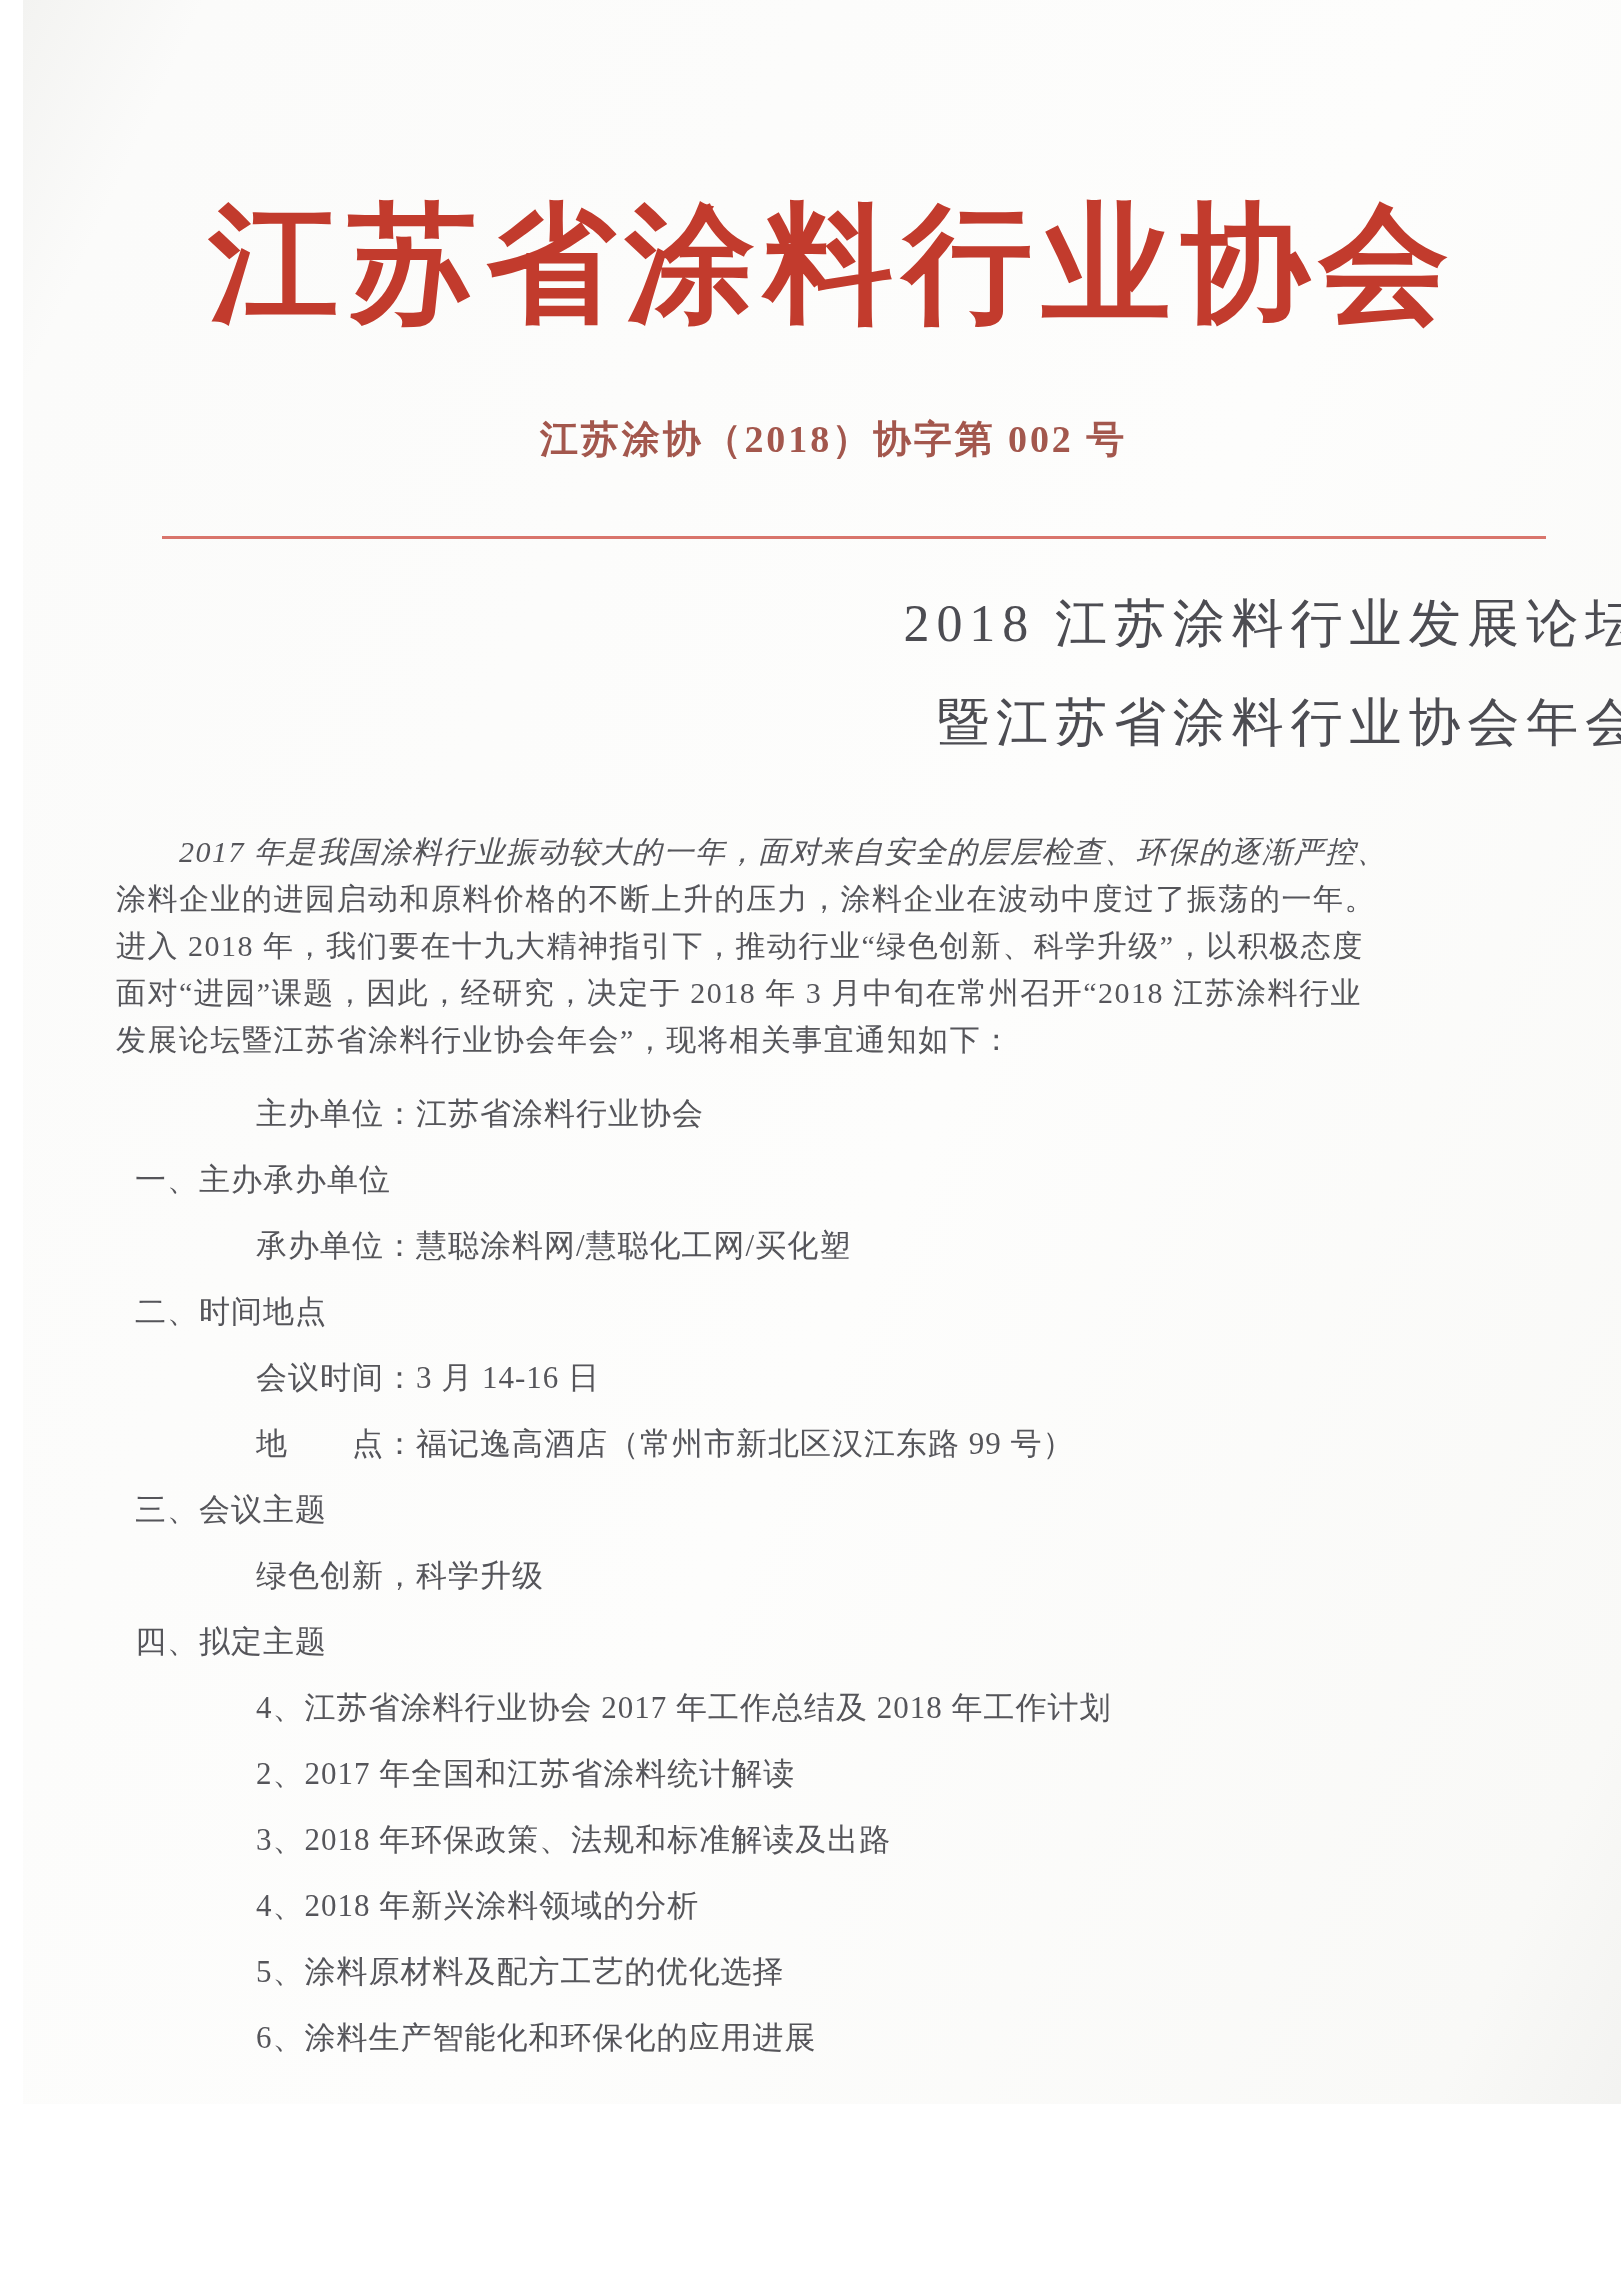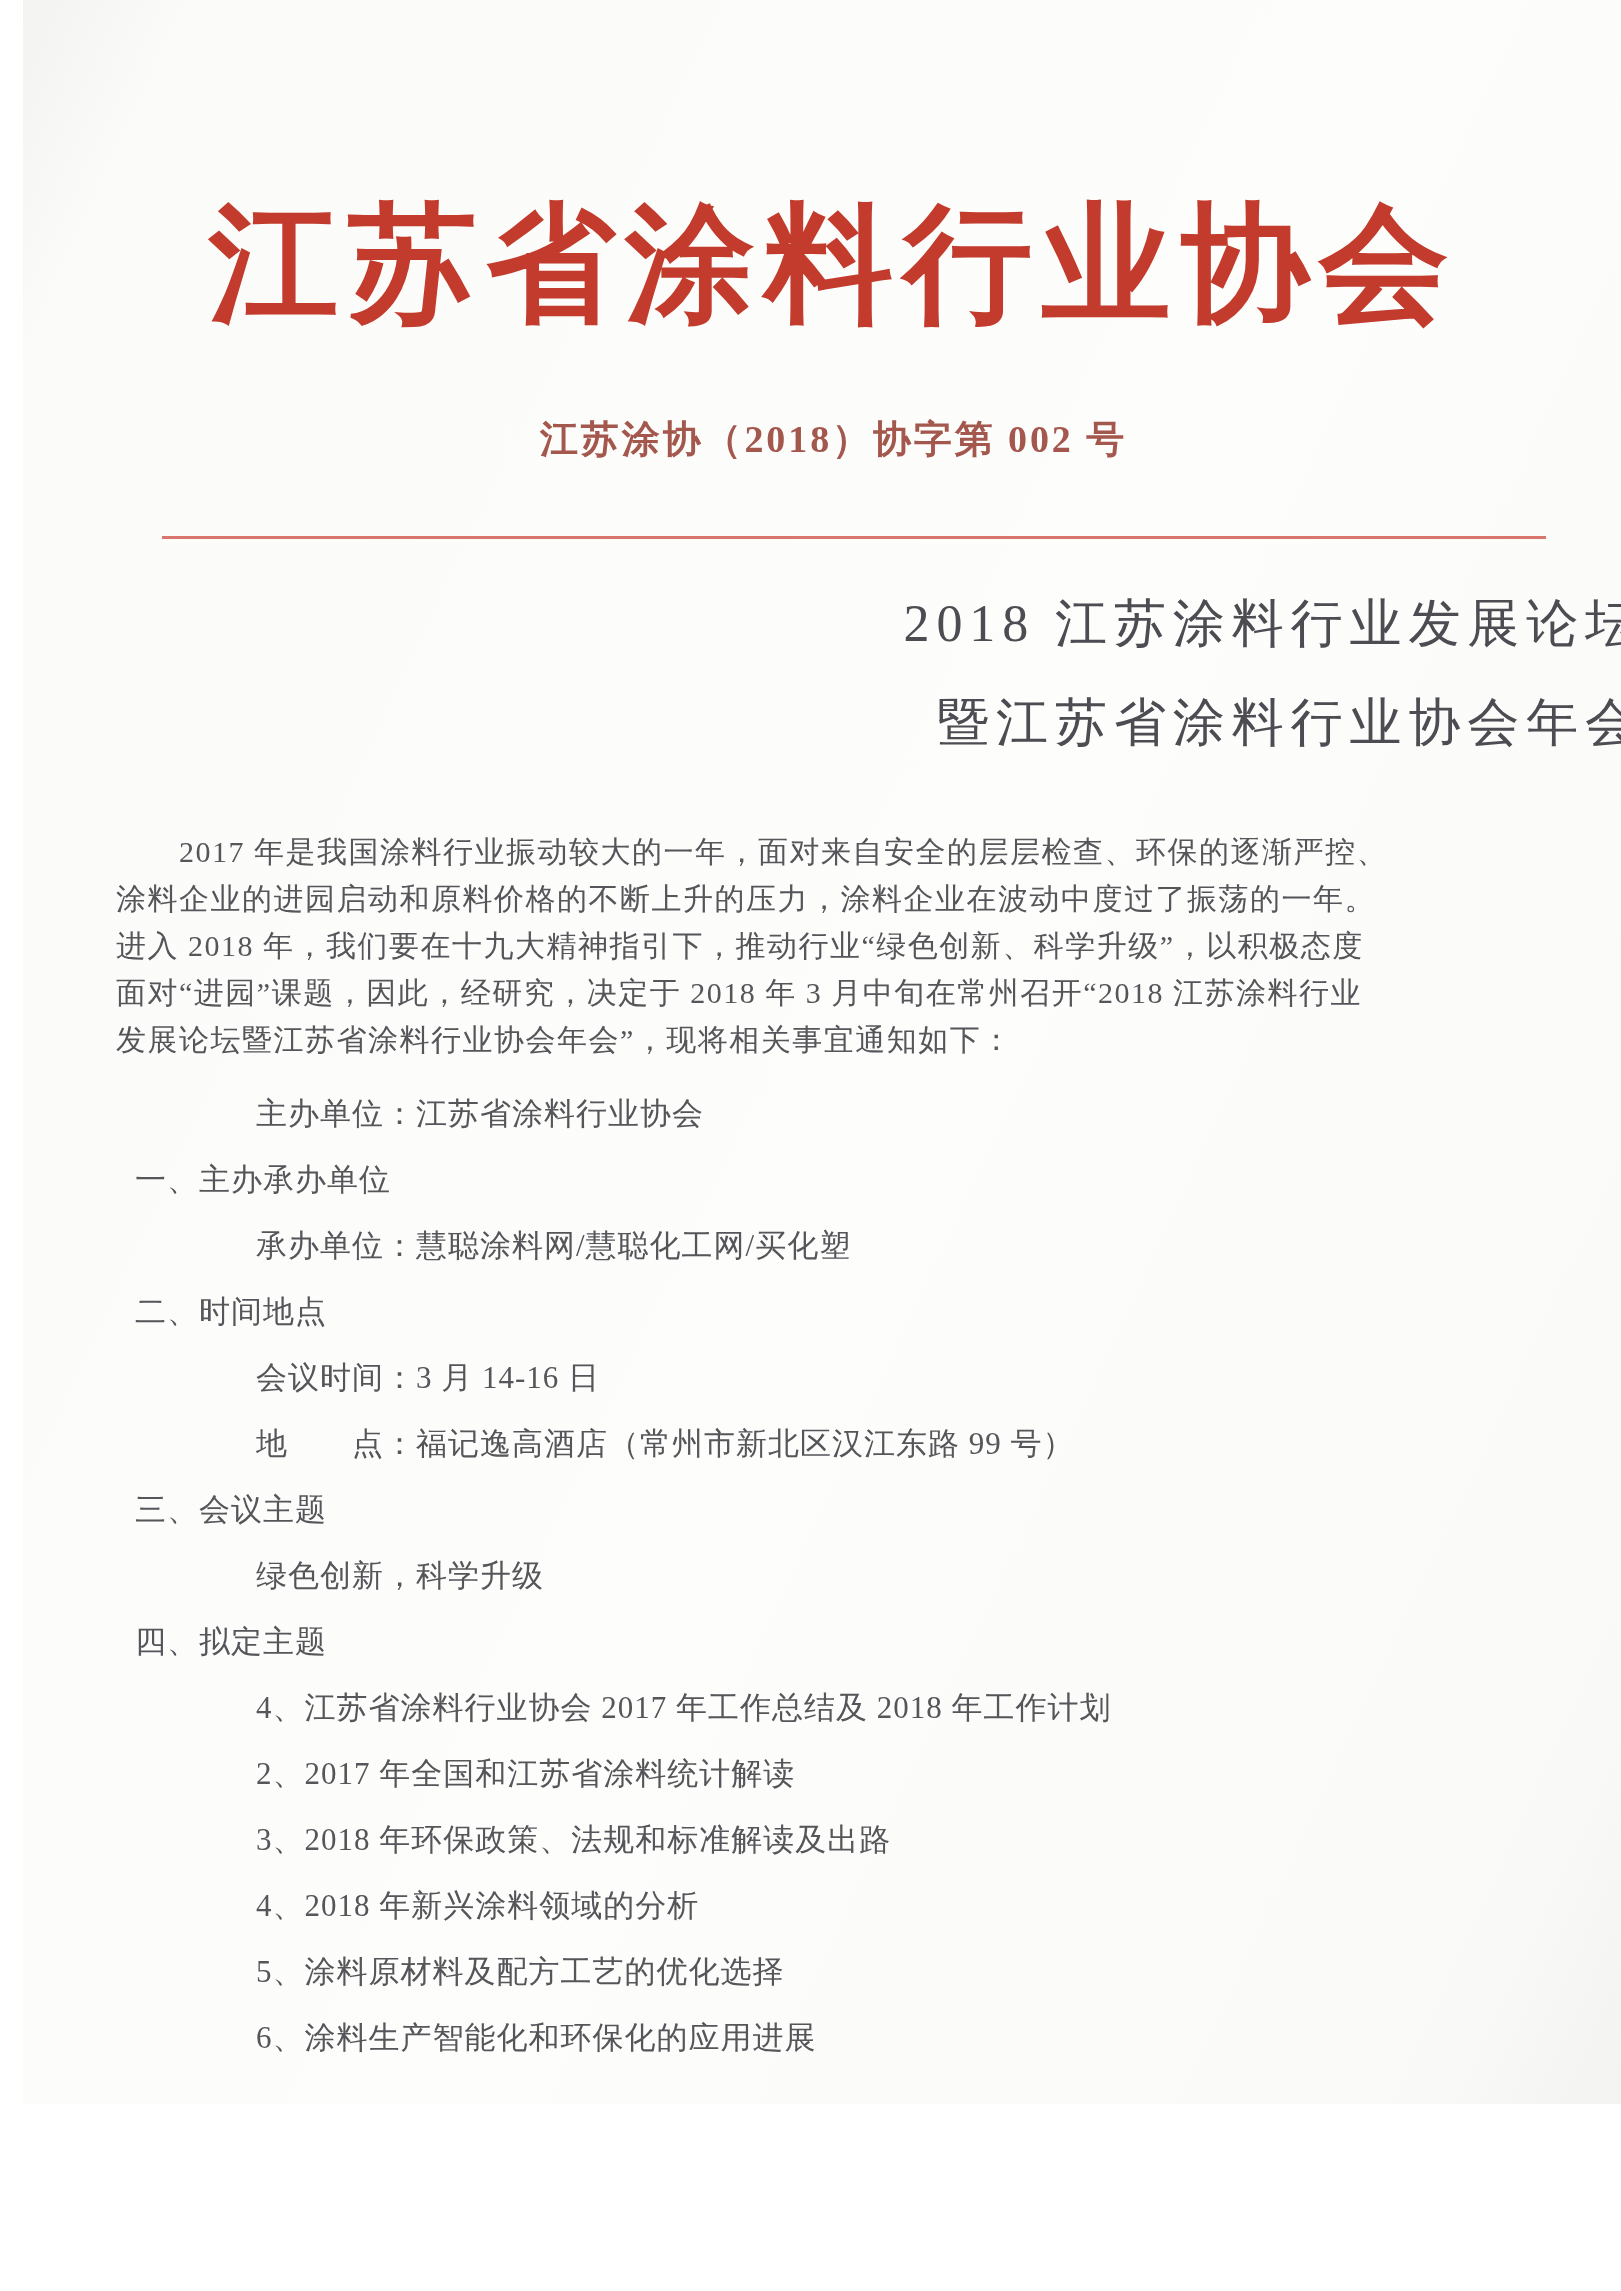--- a/index.html
+++ b/index.html
@@ -83,21 +83,21 @@
     width: 1392px;
     font-size: 30px;
     color: var(--body-gray, #55555a);
     letter-spacing: 1.5px;
   }
   .para-line {
     height: 47px;
     line-height: 47px;
     white-space: nowrap;
   }
-  .para-line.first { padding-left: 63px; }
+  .para-line.first { padding-left: 63px; font-style: italic; }
 
   .outline {
     position: absolute;
     top: 1081px;
     left: 0;
     width: 1621px;
     font-size: 31px;
     color: var(--body-gray, #55555a);
     letter-spacing: 1px;
   }

